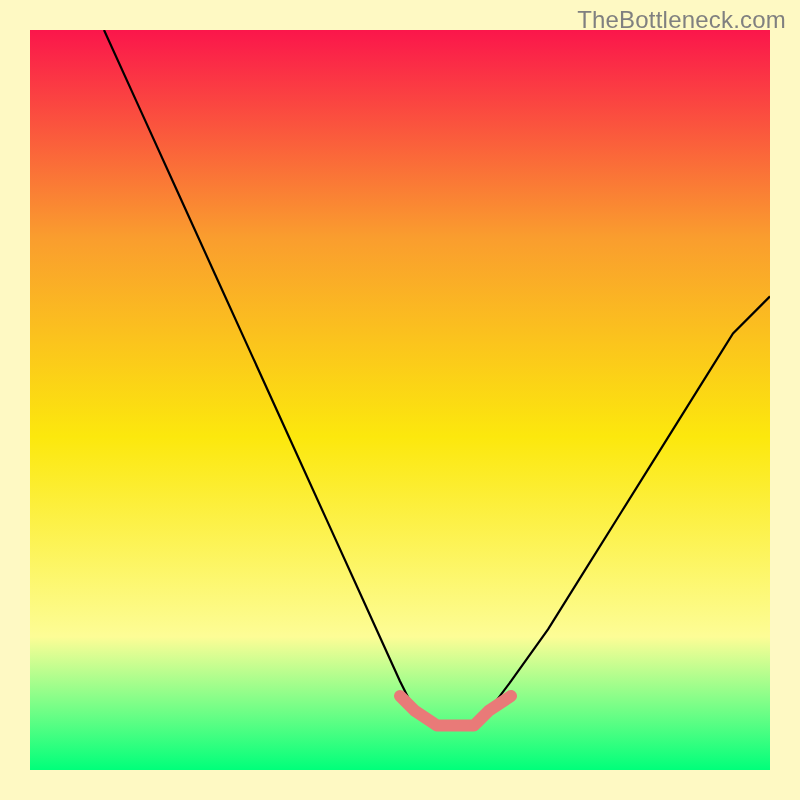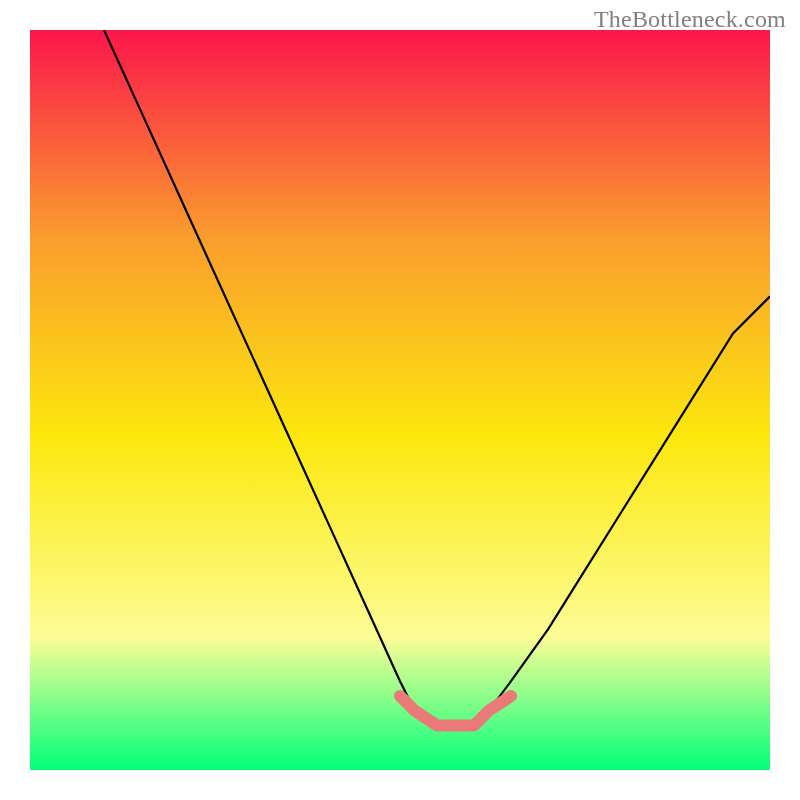--- a/index.html
+++ b/index.html
@@ -8,22 +8,21 @@
     width: 800px;
     height: 800px;
     overflow: hidden;
     background: #000;
     font-family: Arial, Helvetica, sans-serif;
   }
   .wrap {
     position: relative;
     width: 800px;
     height: 800px;
-    background: #ffffff;
-    font-family: Liberation Serif, serif;
+    background: #fef9c3;
   }
   .plot {
     position: absolute;
     left: 30px;
     top: 30px;
     width: 740px;
     height: 740px;
   }
   .watermark {
     position: absolute;

